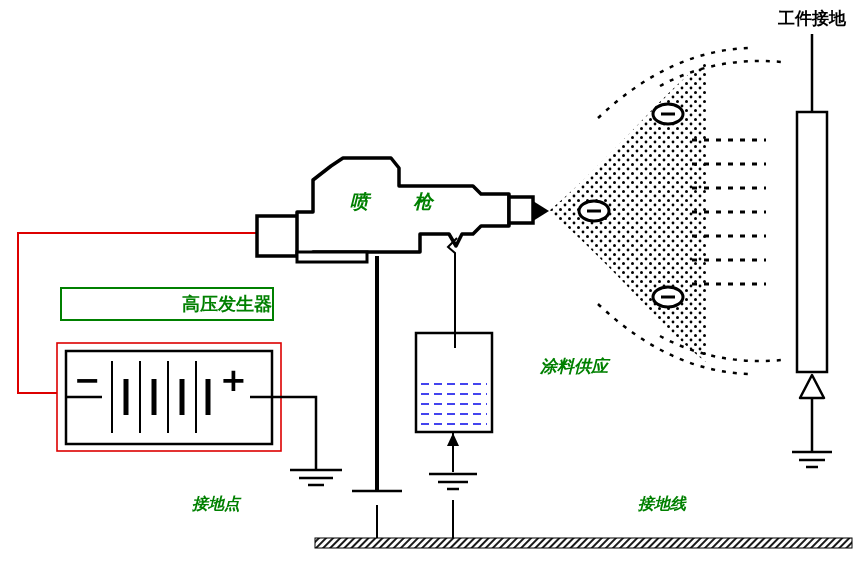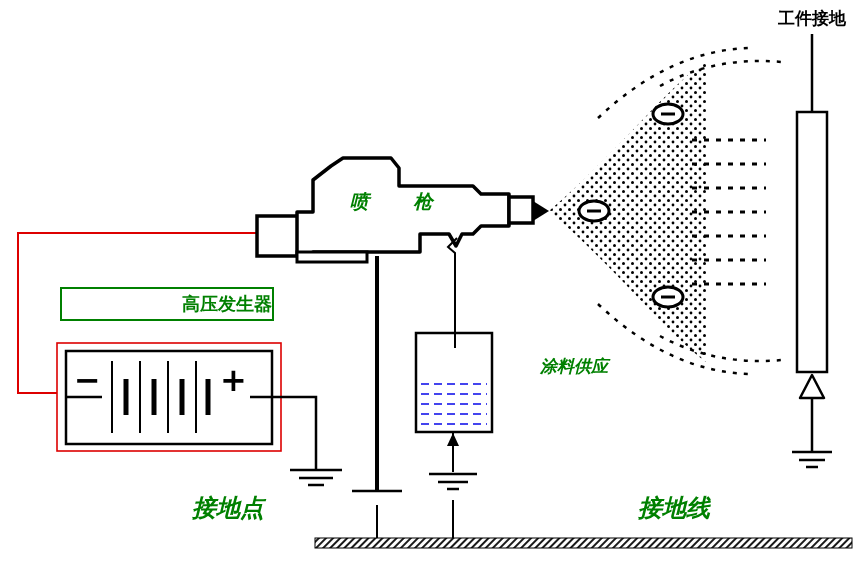--- a/index.html
+++ b/index.html
@@ -6,21 +6,21 @@
     --label-green:#008000;
     --wire-red:#dd0000;
     --paint-blue:#4444ee;
   }
   html,body{margin:0;padding:0;background:#fff;}
   .canvas{
     position:relative;width:867px;height:571px;background:#fff;overflow:hidden;
     font-family:"DejaVu Sans",sans-serif;
   }
   .canvas svg{position:absolute;left:0;top:0;}
-  .lbl{position:absolute;font-weight:bold;font-size:24px;white-space:nowrap;line-height:1.2;}
+  .lbl{position:absolute;font-weight:bold;font-size:16px;white-space:nowrap;line-height:1.2;}
   .green{color:var(--label-green);font-style:italic;}
   .black{color:#000;font-size:17px;}
   .gunlbl{word-spacing:38px;font-size:19px;}
   .hvbox{
     position:absolute;left:60px;top:287px;width:214px;height:34px;
     border:2px solid var(--label-green);box-sizing:border-box;
     text-align:right;line-height:30px;color:var(--label-green);
     font-weight:bold;font-size:18px;background:#fff;
   }
   .sign{position:absolute;font-weight:bold;font-size:32px;color:#000;line-height:1;}

